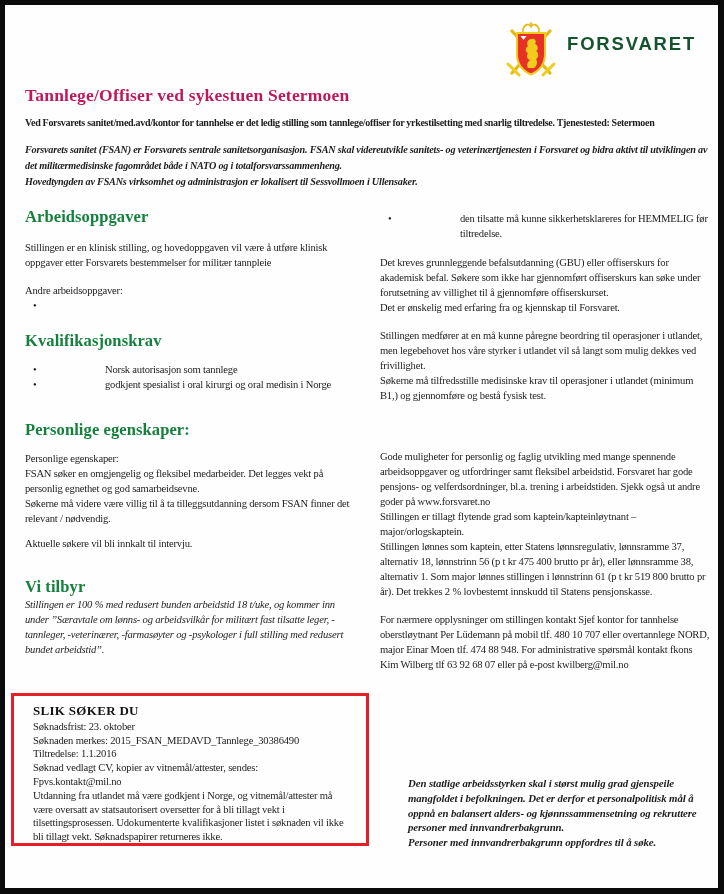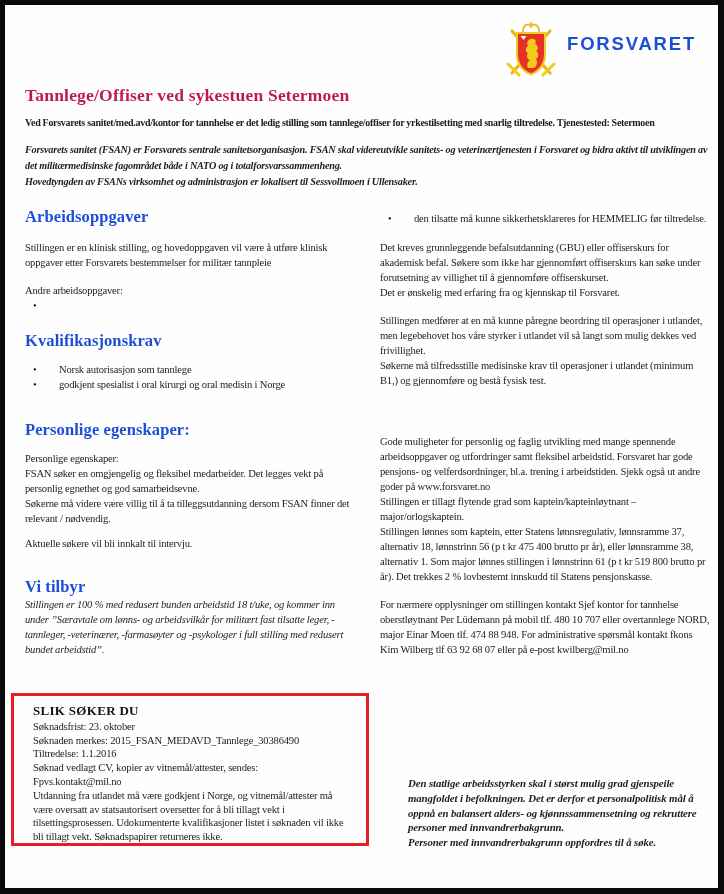--- a/index.html
+++ b/index.html
@@ -14,46 +14,46 @@
     position:absolute; left:5px; top:5px;
     width:713px; height:883px;
     background:#fefefe;
     overflow:hidden;
   }
   
   .logo { position:absolute; top:16px; right:22px; display:flex; align-items:flex-start; gap:8px; }
   .brand {
     font-family:"Liberation Sans",sans-serif;
     font-weight:bold; font-size:18.5px; letter-spacing:1.8px;
-    color:#1d4ed8; margin-top:12px;
+    color:#14532d; margin-top:12px;
   }
   
   .title {
     position:absolute; left:20px; top:80px;
     font-size:17.5px; font-weight:bold; letter-spacing:.2px; color:#be185d;
   }
   .intro {
     position:absolute; left:20px; top:112px; width:690px;
     font-size:10px; font-weight:bold; letter-spacing:-.3px; white-space:nowrap;
   }
   .lead {
     position:absolute; left:20px; top:137px; width:690px;
     font-size:10.2px; font-weight:bold; font-style:italic;
     line-height:16px; letter-spacing:-.2px;
   }
   
   .col { position:absolute; top:198px; font-size:10.6px; line-height:15px; letter-spacing:-.2px; }
   .col-left  { left:20px;  width:334px; }
   .col-right { left:375px; width:331px; }
-  h2 { font-size:16.5px; font-weight:bold; letter-spacing:.1px; color:#1d4ed8;font-family:Liberation Serif, serif; }
+  h2 { font-size:16.5px; font-weight:bold; letter-spacing:.1px; color:#15803d;font-family:Liberation Serif, serif; }
   .mt3{margin-top:3px}.mt6{margin-top:6px}.mt8{margin-top:8px}.mt10{margin-top:10px}
   .mt13{margin-top:13px}.mt14{margin-top:14px}.mt16{margin-top:16px}.mt20{margin-top:20px}
   .mt28{margin-top:28px}.mt30{margin-top:30px}.mt46{margin-top:46px}
   .italic { font-style:italic; }
-  .bullet { display:flex; }
+  .bullet { display:flex;gap:46px; }
   .bullet .dot { width:34px; padding-left:8px; flex:0 0 34px; }
   .bullet .dot::before { content:"•"; }
   .bullet .btxt { flex:1; }
   
   .apply {
     position:absolute; left:6px; top:688px; width:358px; height:153px;
     border:3px solid #e51f26;
     padding:8px 12px 12px 19px;
     font-size:10.6px; line-height:13.8px; letter-spacing:-.2px;
   }

